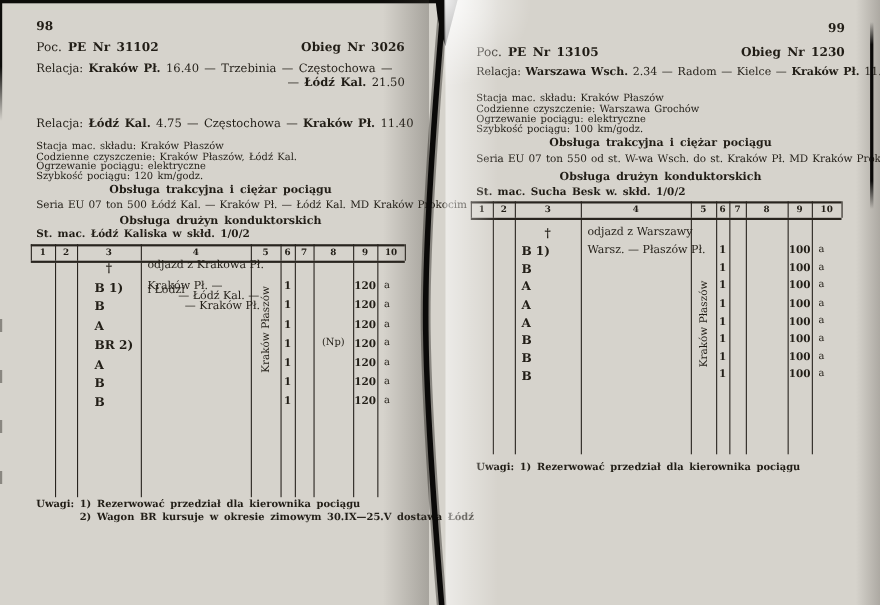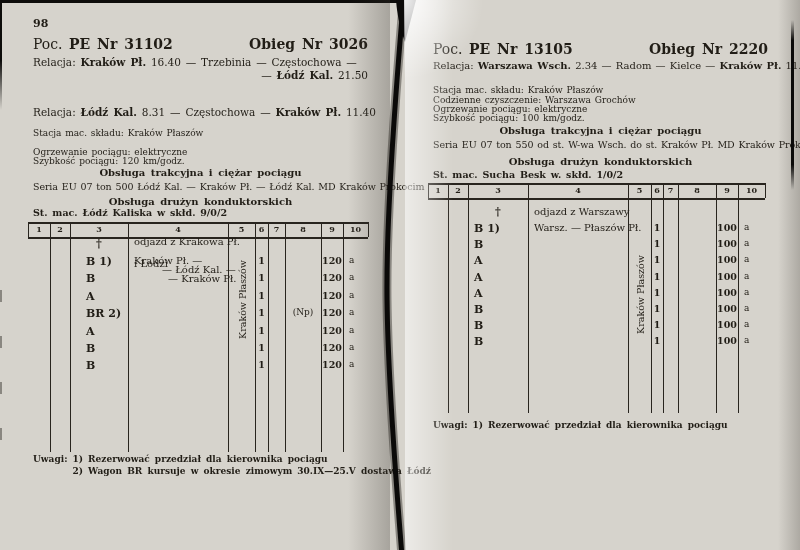--- a/index.html
+++ b/index.html
@@ -2,21 +2,21 @@
 <html><head>
 <meta charset="utf-8">
 <style>
   html,body{margin:0;padding:0;}
   .screen{position:relative;width:800px;height:550px;overflow:hidden;
     background:#d6d3cc;font-family:"DejaVu Serif","Liberation Serif",serif;color:#211d16;}
   .page{position:absolute;inset:0;padding-left:12px;}
   .t{position:absolute;white-space:nowrap;}
   .b, b{font-weight:bold;}
   .pagenum{font-size:11px;font-weight:bold;}
-  .pocline{display:flex;justify-content:space-between;font-size:14px;word-spacing:2px;}
+  .pocline{display:flex;justify-content:space-between;font-size:11px;word-spacing:2px;}
   .relacja{font-size:10.5px;word-spacing:1.5px;}
   .relacja-r{font-size:10px;word-spacing:1px;}
   .rightalign{text-align:right;}
   .info{font-size:9px;line-height:10px;word-spacing:1px;}
   .heading{font-weight:bold;font-size:10px;text-align:center;word-spacing:2px;}
   .seria{font-size:9.5px;word-spacing:1px;letter-spacing:-0.1px;}
   .stmac{font-size:9.5px;font-weight:bold;word-spacing:1.5px;}
   .uwagi{position:absolute;display:flex;gap:5px;font-size:9px;font-weight:bold;line-height:11.5px;word-spacing:2px;white-space:nowrap;}
   .tbl{position:absolute;}
   .hline{position:absolute;background:#28241e;}
@@ -40,30 +40,31 @@
   <section class="page">
     <div class="t pagenum" style="left:33px;top:17px;">98</div>
 
     <div class="t pocline" style="left:33px;top:36px;width:335px;">
       <span><span>Poc.</span> <b>PE Nr 31102</b></span>
       <span class="b">Obieg Nr 3026</span>
     </div>
     <div class="t relacja" style="left:33px;top:56px;"><span>Relacja: </span><span class="b">Kraków Pł.</span><span> 16.40 — Trzebinia — Częstochowa —</span></div>
     <div class="t relacja rightalign" style="left:33px;top:69px;width:335px;"><span>— </span><span class="b">Łódź Kal.</span><span> 21.50</span></div>
 
-    <div class="t relacja" style="left:33px;top:106px;"><span>Relacja: </span><span class="b">Łódź Kal.</span><span> 8.31 — Częstochowa — </span><span class="b">Kraków Pł.</span><span> 11.40</span></div>
+    <div class="t relacja" style="left:33px;top:106px;"><span>Relacja: </span><span class="b">Łódź Kal.</span><span> 4.75 — Częstochowa — </span><span class="b">Kraków Pł.</span><span> 11.40</span></div>
 
     <div class="t info" style="left:33px;top:128px;">Stacja mac. składu: Kraków Płaszów</div>
+    <div class="t info" style="left:33px;top:138px;">Codzienne czyszczenie: Kraków Płaszów, Łódź Kal.</div>
     <div class="t info" style="left:33px;top:147px;">Ogrzewanie pociągu: elektryczne</div>
     <div class="t info" style="left:33px;top:156px;">Szybkość pociągu: 120 km/godz.</div>
 
     <div class="t heading" style="left:33px;top:167px;width:335px;">Obsługa trakcyjna i ciężar pociągu</div>
     <div class="t seria" style="left:33px;top:181px;">Seria EU 07 ton 500 Łódź Kal. — Kraków Pł. — Łódź Kal. MD Kraków Prokocim</div>
     <div class="t heading" style="left:33px;top:196px;width:335px;">Obsługa drużyn konduktorskich</div>
-    <div class="t stmac" style="left:33px;top:207px;">St. mac. Łódź Kaliska w skłd. 9/0/2</div>
+    <div class="t stmac" style="left:33px;top:207px;">St. mac. Łódź Kaliska w skłd. 1/0/2</div>
 
     <div class="tbl" id="tbl-0" style="left:28px;top:222px;width:340px;height:230px;">
         <div class="hline" style="left: 0px; top: 0px; width: 340px; height: 2px;"></div>
         <div class="hline" style="left: 0px; top: 15px; width: 340px; height: 1.5px;"></div>
         <div class="hcell" style="left: 0px; top: 1px; width: 22px;">1</div>
         <div class="hcell" style="left: 22px; top: 1px; width: 20px;">2</div>
         <div class="hcell" style="left: 42px; top: 1px; width: 58px;">3</div>
         <div class="hcell" style="left: 100px; top: 1px; width: 100px;">4</div>
         <div class="hcell" style="left: 200px; top: 1px; width: 27px;">5</div>
         <div class="hcell" style="left: 227px; top: 1px; width: 13px;">6</div>
@@ -132,24 +133,25 @@
     <div class="uwagi" style="left:33px;top:454px;">
       <span>Uwagi:</span>
       <div>
           <div>1) Rezerwować przedział dla kierownika pociągu</div>
           <div>2) Wagon BR kursuje w okresie zimowym 30.IX—25.V dostawa Łódź</div>
         </div>
     </div>
   </section>
 
   <section class="page">
+    <div class="t pagenum rightalign" style="left:433px;top:19px;width:335px;">99</div>
 
     <div class="t pocline" style="left:433px;top:41px;width:335px;">
       <span><span>Poc.</span> <b>PE Nr 13105</b></span>
-      <span class="b">Obieg Nr 2220</span>
+      <span class="b">Obieg Nr 1230</span>
     </div>
     <div class="t relacja-r" style="left:433px;top:60px;"><span>Relacja: </span><span class="b">Warszawa Wsch.</span><span> 2.34 — Radom — Kielce — </span><span class="b">Kraków Pł.</span><span> 11.05</span></div>
 
     <div class="t info" style="left:433px;top:85px;">Stacja mac. składu: Kraków Płaszów</div>
     <div class="t info" style="left:433px;top:95px;">Codzienne czyszczenie: Warszawa Grochów</div>
     <div class="t info" style="left:433px;top:104px;">Ogrzewanie pociągu: elektryczne</div>
     <div class="t info" style="left:433px;top:113px;">Szybkość pociągu: 100 km/godz.</div>
 
     <div class="t heading" style="left:433px;top:125px;width:335px;">Obsługa trakcyjna i ciężar pociągu</div>
     <div class="t seria" style="left:433px;top:139px;">Seria EU 07 ton 550 od st. W-wa Wsch. do st. Kraków Pł. MD Kraków Prokocim</div>

